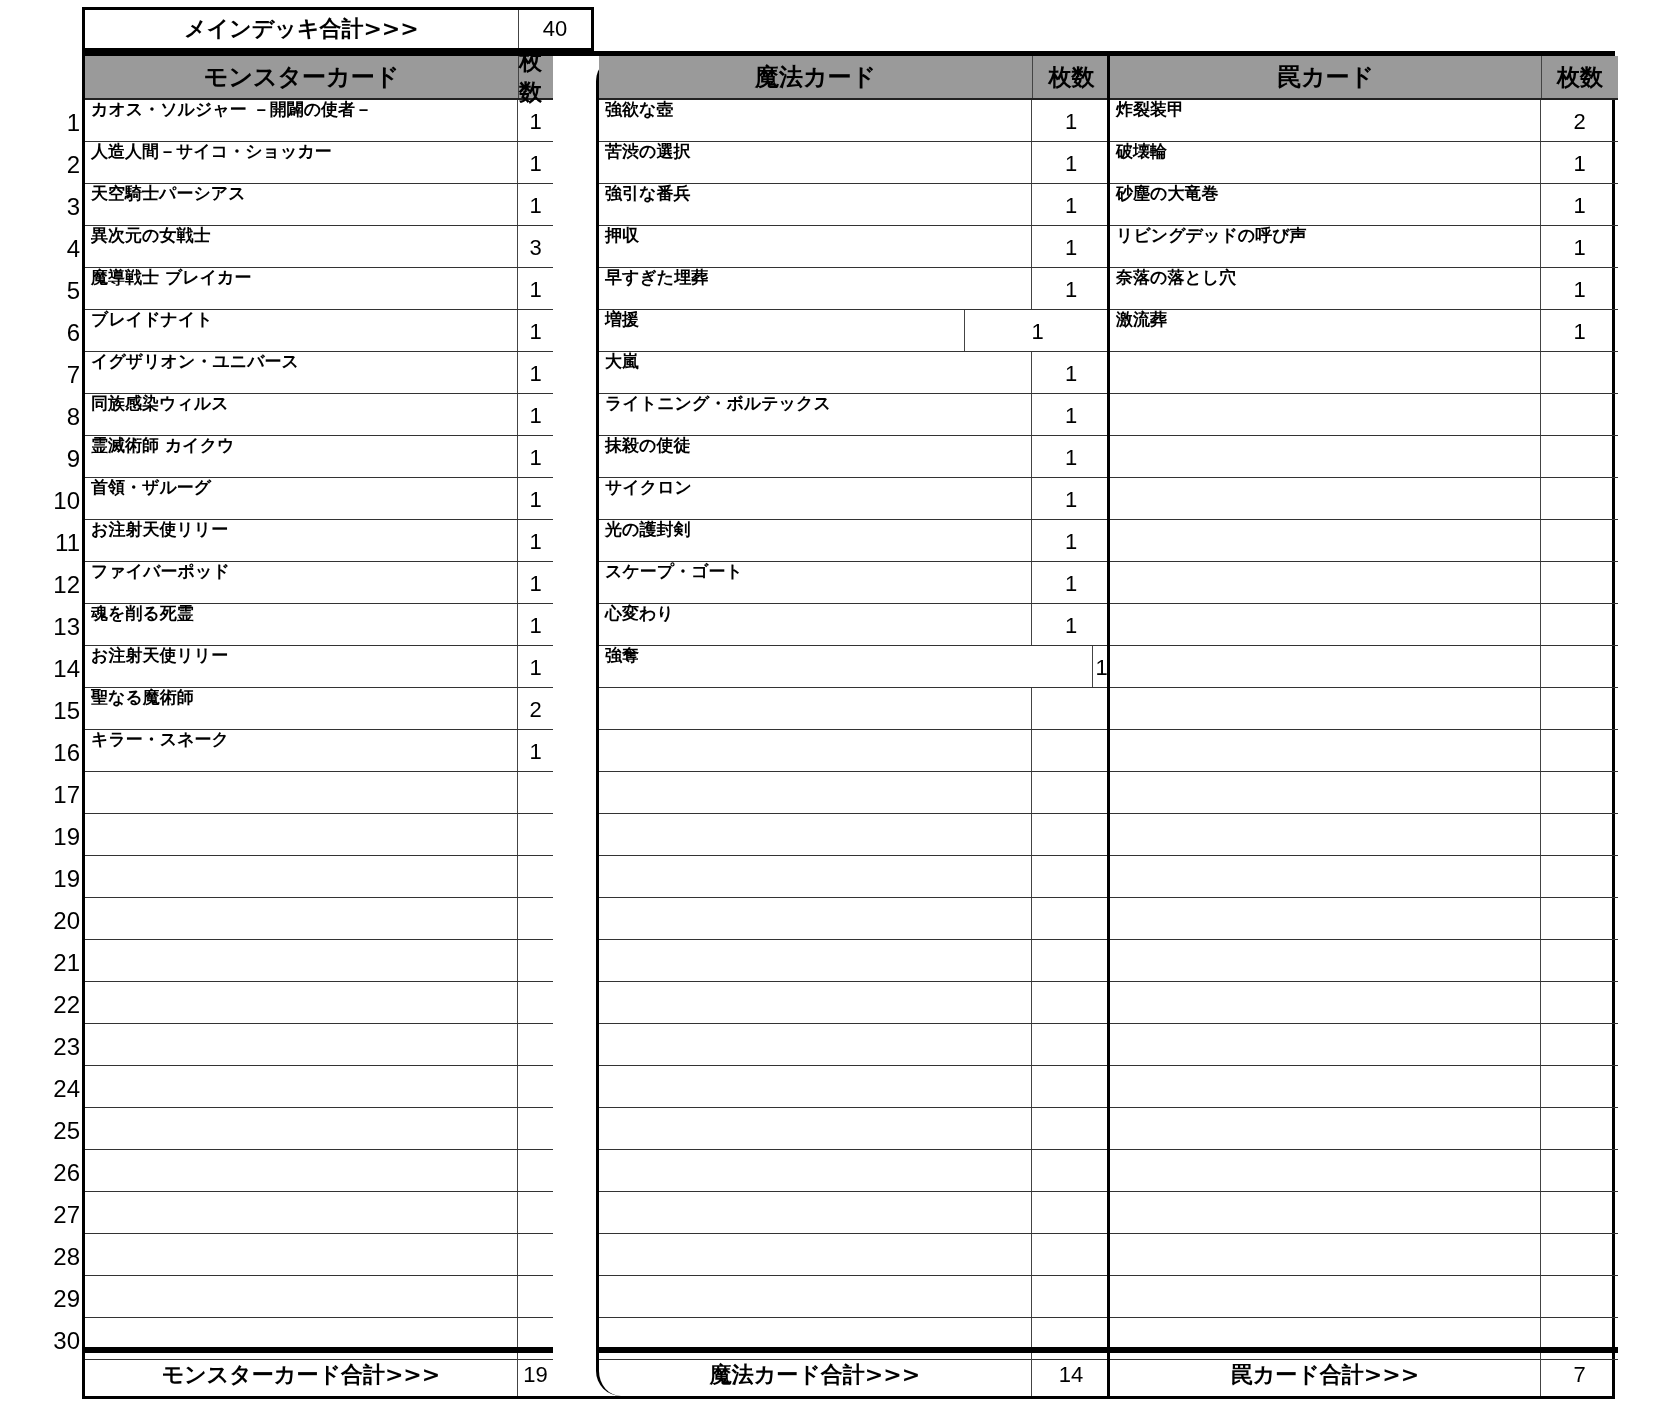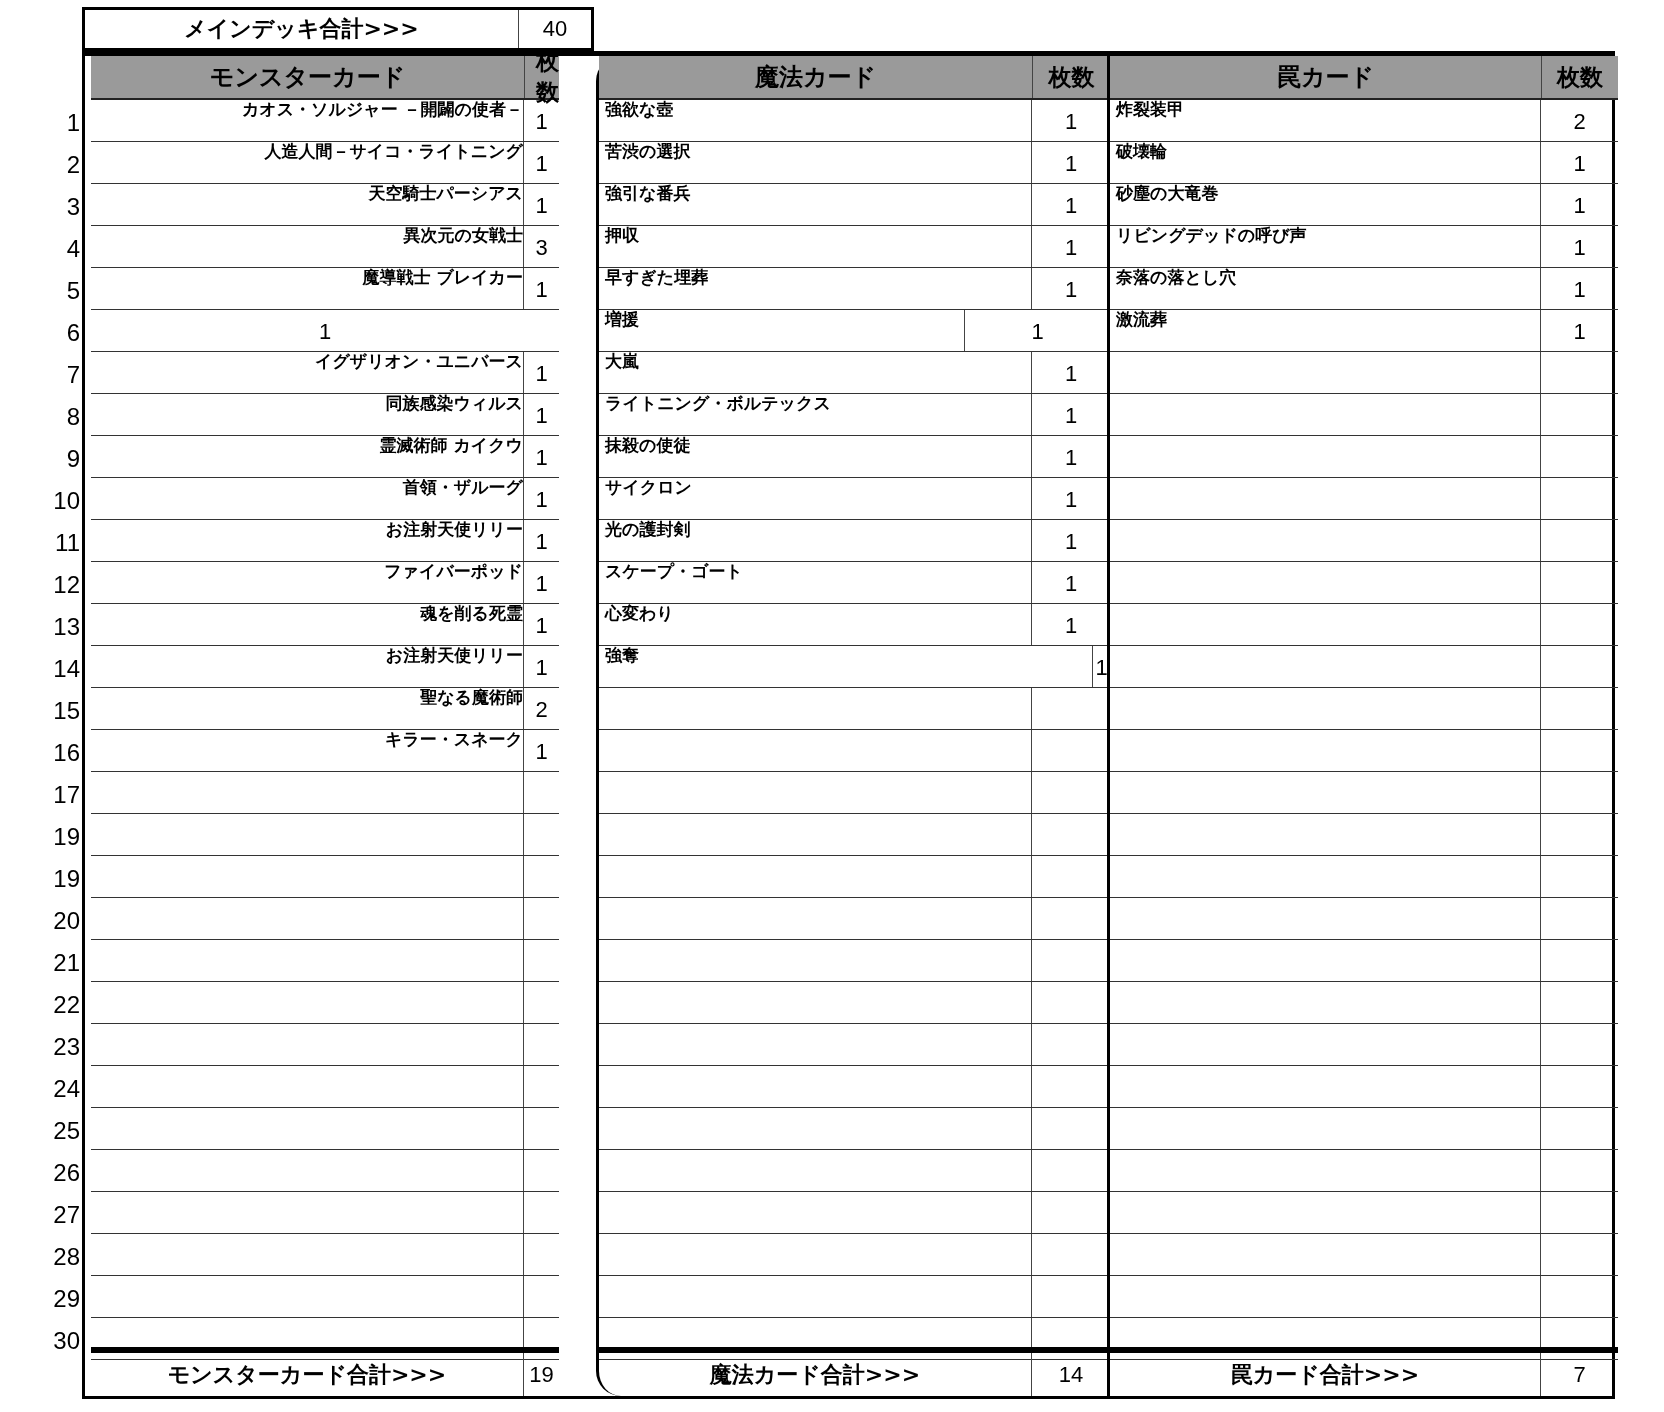--- a/index.html
+++ b/index.html
@@ -81,47 +81,48 @@
     <div class="rn">24</div>
     <div class="rn">25</div>
     <div class="rn">26</div>
     <div class="rn">27</div>
     <div class="rn">28</div>
     <div class="rn">29</div>
     <div class="rn">30</div>
   </div>
 
 <div id="grid" class="abs">
-  <div class="section" style="left:6px; width:468px;text-align:right;">
+  <div class="section" style="left:0; width:468px;">
       <div class="hdr">
         <div class="name" style="width:433px">モンスターカード</div>
         <div class="cnt">枚数</div>
       </div>
       <div class="rows">
         <div class="row">
           <div class="name" style="width:433px">カオス・ソルジャー －開闢の使者－</div>
           <div class="cnt">1</div>
         </div>
         <div class="row">
-          <div class="name" style="width:433px">人造人間－サイコ・ライトニング</div>
+          <div class="name" style="width:433px">人造人間－サイコ・ショッカー</div>
           <div class="cnt">1</div>
         </div>
         <div class="row">
           <div class="name" style="width:433px">天空騎士パーシアス</div>
           <div class="cnt">1</div>
         </div>
         <div class="row">
           <div class="name" style="width:433px">異次元の女戦士</div>
           <div class="cnt">3</div>
         </div>
         <div class="row">
           <div class="name" style="width:433px">魔導戦士 ブレイカー</div>
           <div class="cnt">1</div>
         </div>
         <div class="row">
+          <div class="name" style="width:433px">ブレイドナイト</div>
           <div class="cnt">1</div>
         </div>
         <div class="row">
           <div class="name" style="width:433px">イグザリオン・ユニバース</div>
           <div class="cnt">1</div>
         </div>
         <div class="row">
           <div class="name" style="width:433px">同族感染ウィルス</div>
           <div class="cnt">1</div>
         </div>

